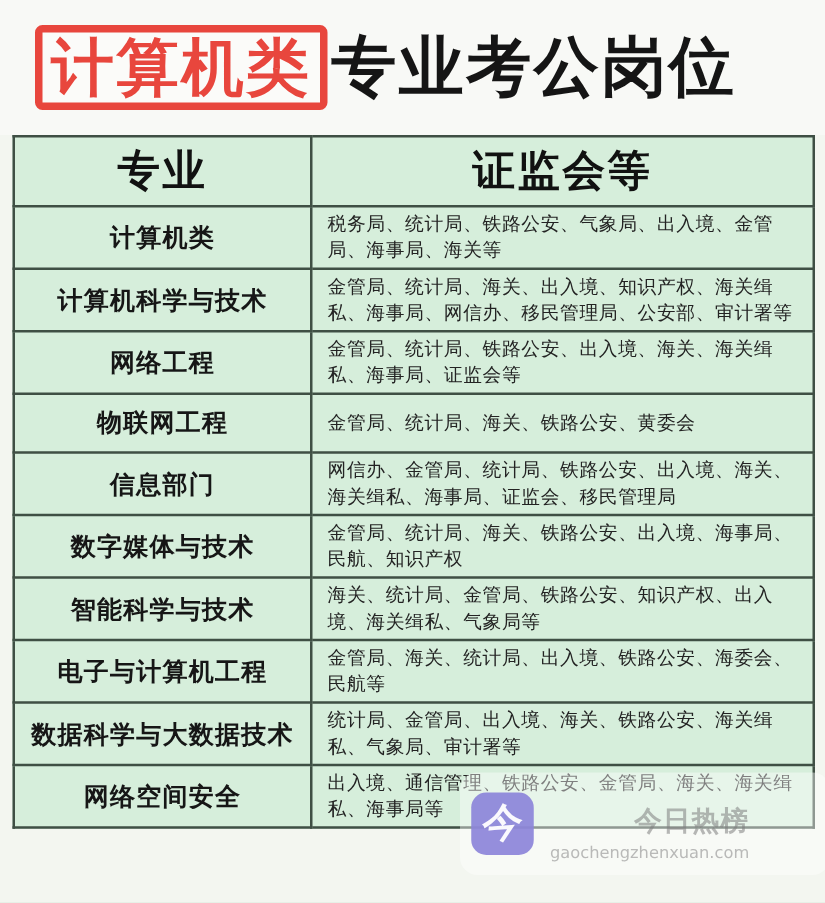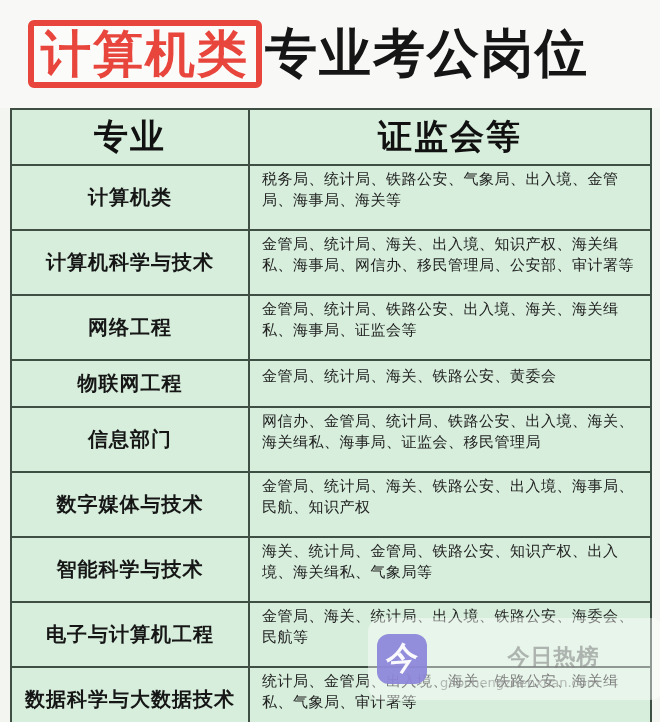--- a/index.html
+++ b/index.html
@@ -76,21 +76,21 @@
     font-size: 20px;
     font-weight: 600;
     color: #161616;
     letter-spacing: 1px;
   }
   td.depts {
     font-size: 15px;
     font-weight: 500;
     color: #232323;
     line-height: 21px;
-    padding: 3px 8px 18px 12px;
+    padding: 3px 8px 3px 12px;
     letter-spacing: 0.5px;
   }
 
   
   .watermark {
     position: absolute;
     left: 368px;
     top: 618px;
     width: 296px;
     height: 82px;

